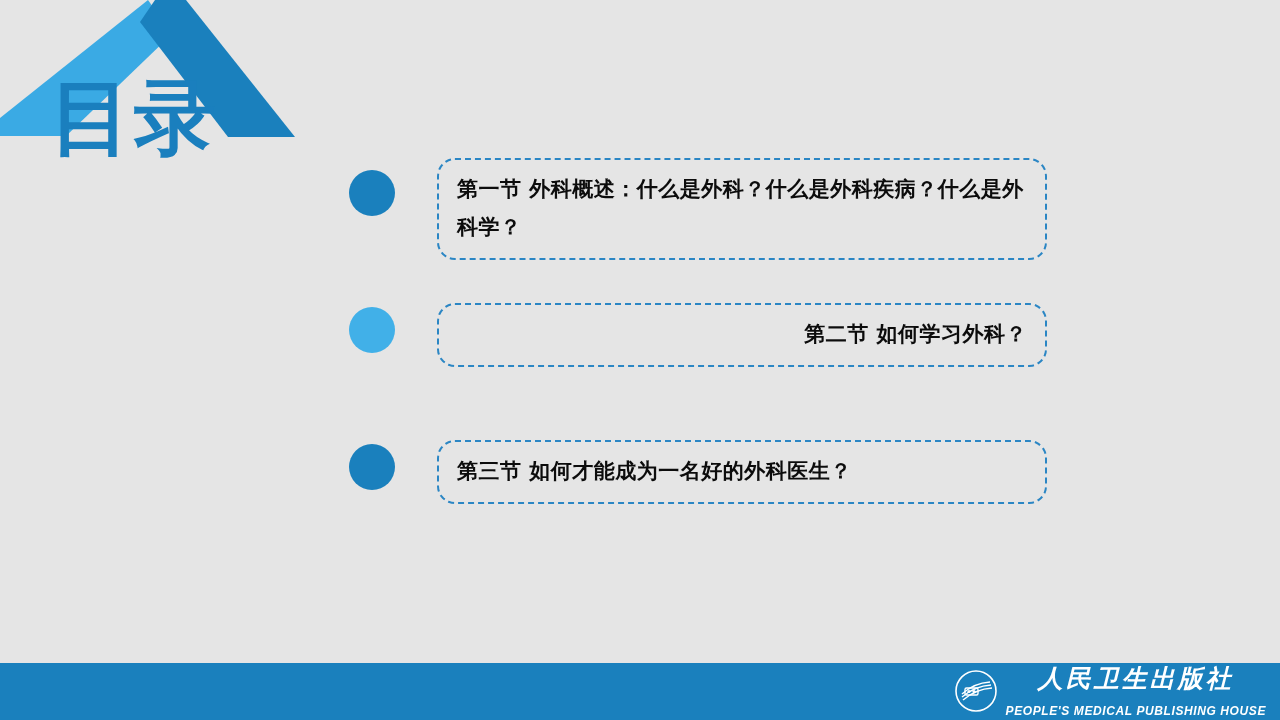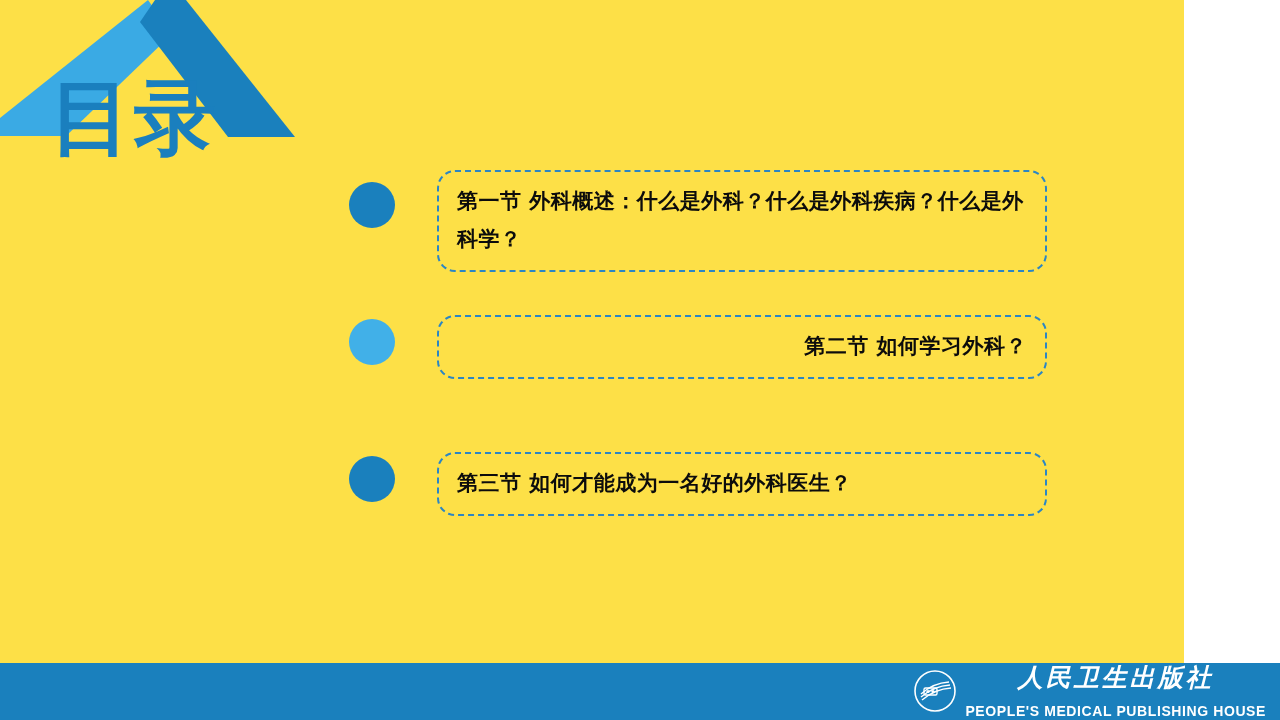--- a/index.html
+++ b/index.html
@@ -12,23 +12,23 @@
     background: #ffffff;
     font-family: "Liberation Sans", "DejaVu Sans", sans-serif;
     overflow: hidden;
     position: relative;
   }
 
   
   .slide {
     position: absolute;
     inset: 0;
-    width: 1184px;
+    width: 1280px;
     height: 720px;
-    background: #fde047;
+    background: #e5e5e5;
   }
 
   
   .chevron-wrap {
     position: absolute;
     left: 0;
     top: 0;
     width: 300px;
     height: 142px;
   }
@@ -49,21 +49,21 @@
     color: #1a7fbe;
     letter-spacing: 2px;
     white-space: nowrap;
     font-family: "DejaVu Sans", "Liberation Sans", sans-serif;
   }
 
   
   .toc {
     position: absolute;
     left: 0;
-    top: 12px;
+    top: 0;
     width: 1280px;
     height: 660px;
   }
   .toc-row {
     position: absolute;
     left: 349px;
   }
   .toc-row.row-0 { top: 158px; }
   .toc-row.row-1 { top: 303px; }
   .toc-row.row-2 { top: 440px; }
@@ -138,26 +138,27 @@
     color: #ffffff;
     font-size: 25px;
     font-weight: bold;
     letter-spacing: 3px;
     font-family: "DejaVu Sans", "Liberation Sans", sans-serif;
     font-style: italic;
     white-space: nowrap;
   }
   .pub-en {
     color: #ffffff;
-    font-size: 14px;
+    font-size: 12px;
     font-weight: bold;
     letter-spacing: 0.6px;
     margin-top: 14px;
     white-space: nowrap;
     font-family: "Liberation Sans", sans-serif;
+    font-style: italic;
   }
 </style>
 </head>
 <body>
 
 <div class="slide">
 
   <div class="chevron-wrap">
     <svg width="300" height="142" viewBox="0 0 300 142" xmlns="http://www.w3.org/2000/svg">
 

